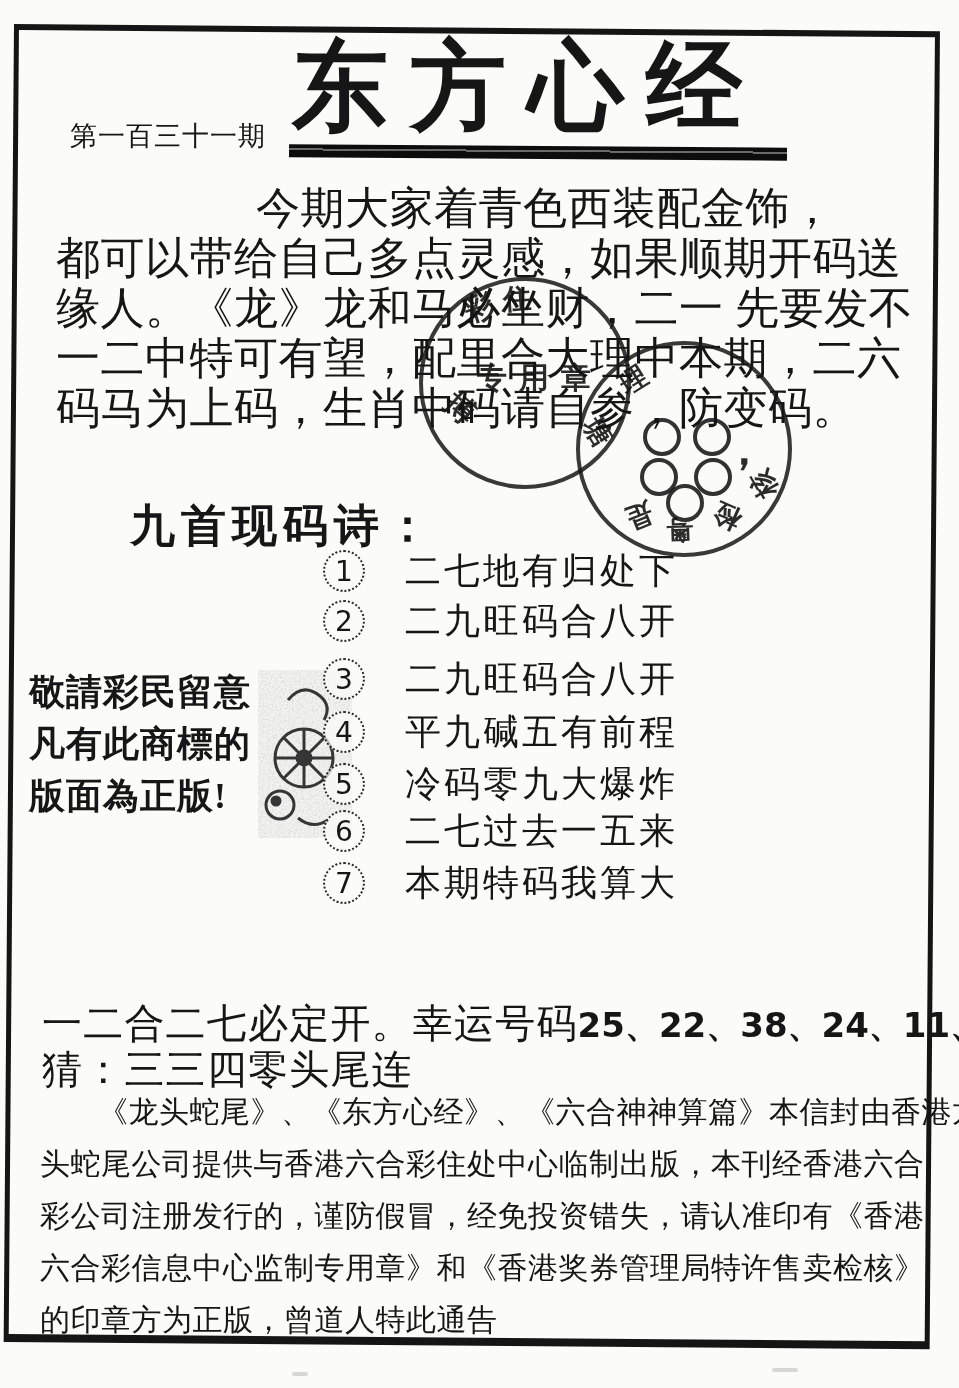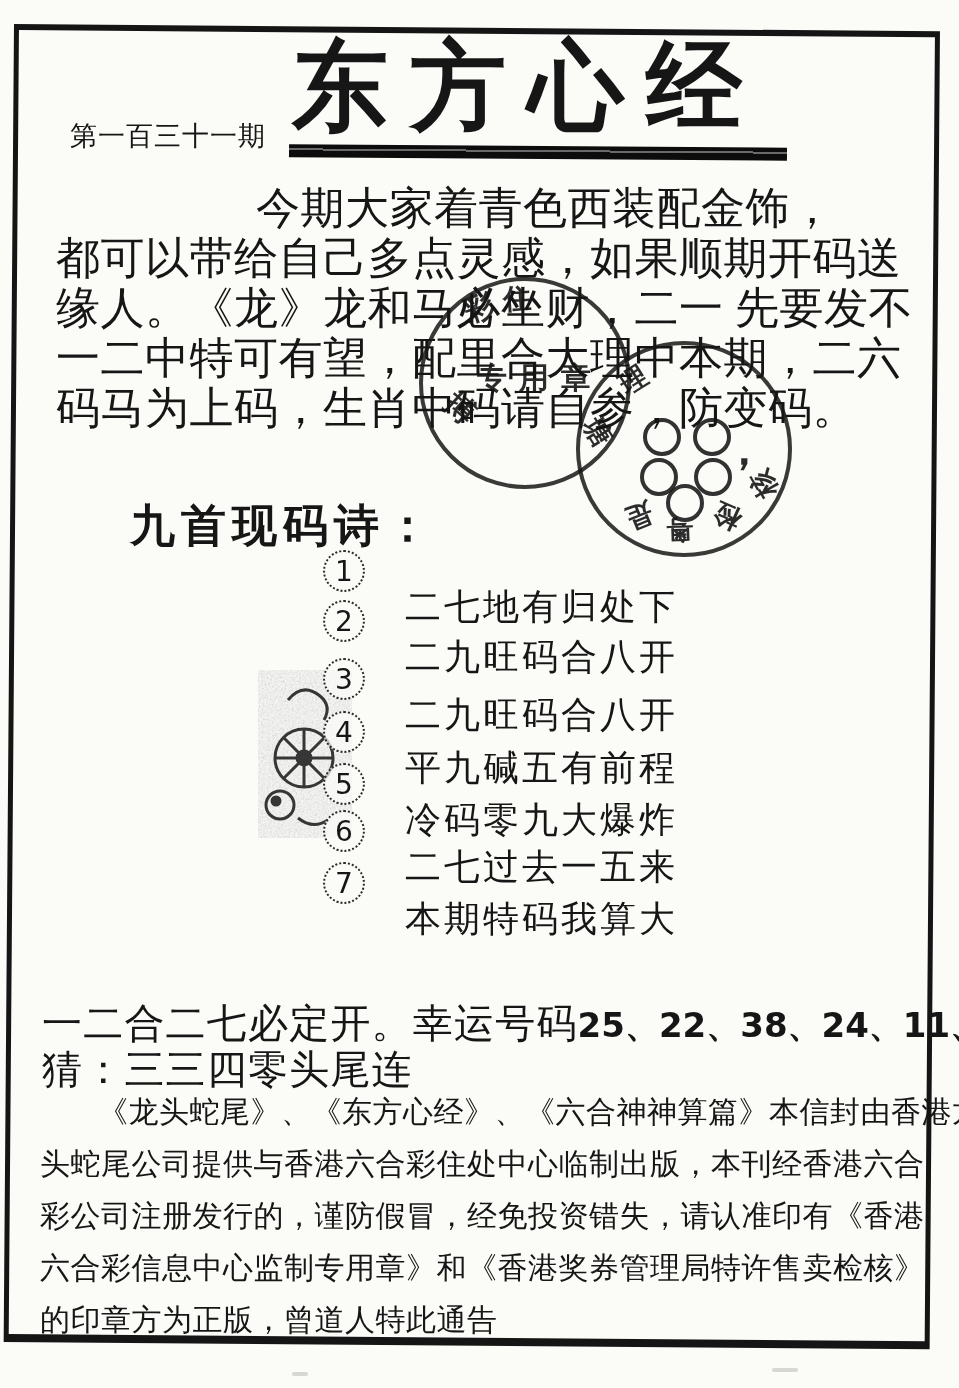--- a/index.html
+++ b/index.html
@@ -40,21 +40,21 @@
     font-weight:bold; white-space:nowrap;
   }
   .poem-item { position:absolute; left:323px; white-space:nowrap; }
   .poem-num {
     position:absolute; left:0; top:2px; width:42px; height:42px;
     border:2px dotted #2a2a2a; border-radius:50%;
     background:rgba(251,251,248,0.72);
     font-family:"DejaVu Sans", sans-serif; font-size:28px; line-height:40px;
     text-align:center; display:block;
   }
-  .poem-text { position:absolute; left:82px; top:0; font-size:36px; letter-spacing:3px; line-height:46px;margin-top:36px; }
+  .poem-text { position:absolute; left:82px; top:0; font-size:36px; letter-spacing:3px; line-height:46px; }
   .notice {
     position:absolute; left:29px; top:666px; width:230px;
     font-size:36px; line-height:52px; letter-spacing:1px; font-weight:bold; white-space:nowrap;
   }
   .etching { position:absolute; left:258px; top:670px; width:94px; height:168px; opacity:.92; }
   
   .seal { position:absolute; border:4px solid rgba(22,22,22,.85); border-radius:50%; }
   .seal1 { left:419px; top:277px; width:212px; height:212px; }
   .seal2 { left:576px; top:341px; width:216px; height:216px; }
   .seal-txt { position:absolute; white-space:nowrap; color:rgba(20,20,20,.9); font-weight:bold; }
@@ -155,20 +155,25 @@
   </div>
   <div class="poem-item" style="top:808px">
     <span class="poem-num">6</span>
     <span class="poem-text">二七过去一五来</span>
   </div>
   <div class="poem-item" style="top:860px">
     <span class="poem-num">7</span>
     <span class="poem-text">本期特码我算大</span>
   </div>
 
+  <div class="notice">
+    <div>敬請彩民留意</div>
+    <div>凡有此商標的</div>
+    <div>版面為正版!</div>
+  </div>
 
   <div class="seal seal1"></div>
   <div class="seal seal2"></div>
   <span class="seal-txt s1-center">专用章</span>
   <span class="seal-txt s1-a0">彩</span>
   <span class="seal-txt s1-a1">住</span>
   <span class="seal-txt s1-s0">搏</span>
   <span class="seal-txt s2-a0">理</span>
   <span class="seal-txt s2-s0">塘</span>
   <span class="seal-txt s2-b0">是</span>

